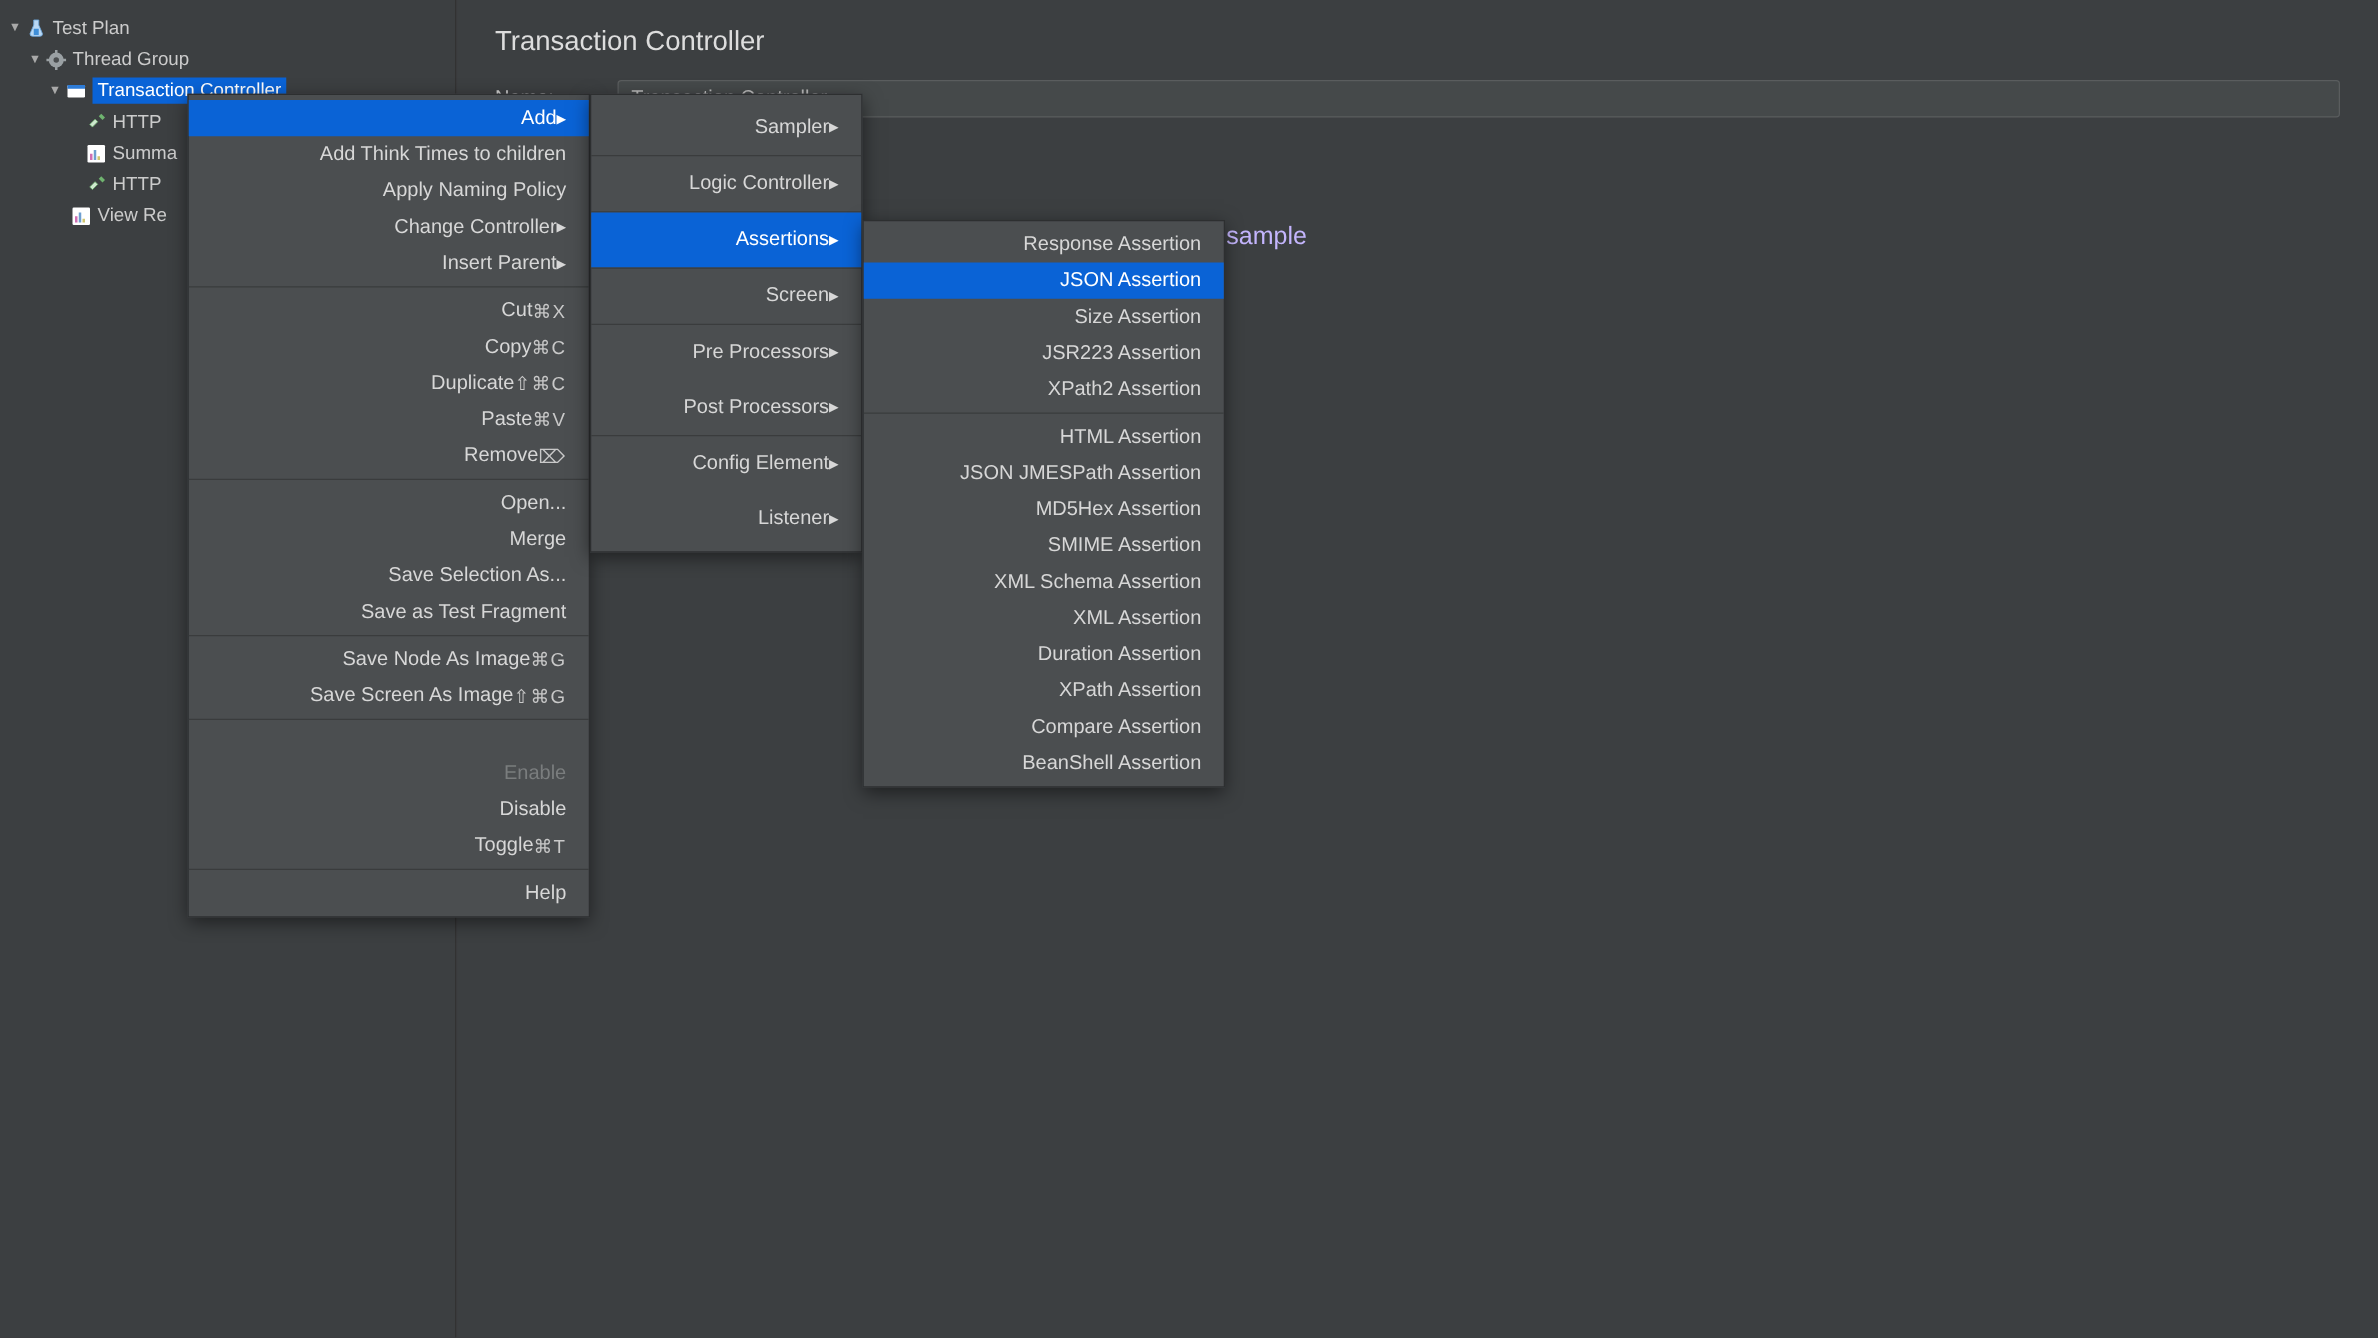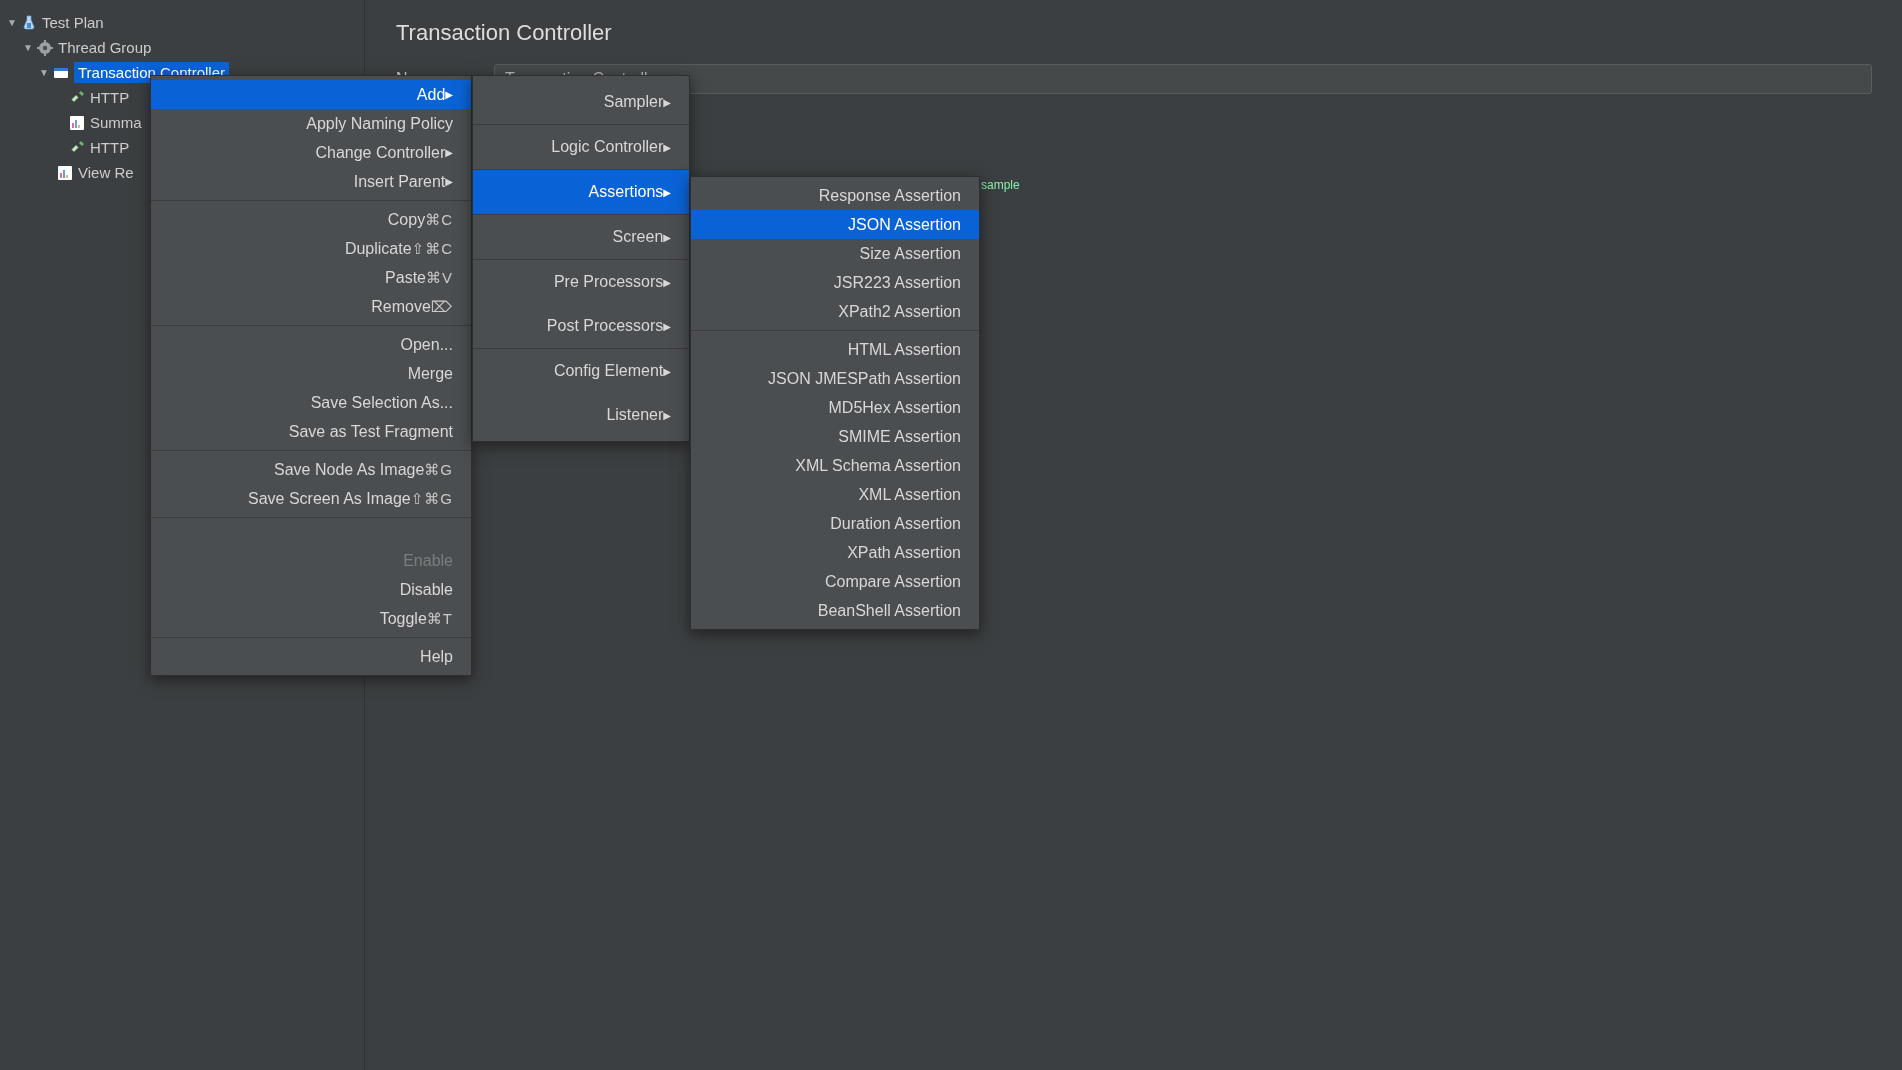--- a/index.html
+++ b/index.html
@@ -64,21 +64,21 @@
 .form-input {
   flex: 1;
   background: #45494a;
   border: 1px solid #5a5d5e;
   color: #bbbbbb;
   height: 30px;
   padding: 0 10px;
   font-size: 16px;
   border-radius: 3px;
 }
-.obscured-text { color: #86efac; font-size: 12px; position: absolute; }
+.obscured-text { color: #c4b5fd; font-size: 20px; position: absolute; }
 
 .context-menu {
   position: absolute;
   background: #4b4e50;
   border: 1px solid #2d2f30;
   box-shadow: 0 4px 14px rgba(0,0,0,0.5);
   padding: 4px 0;
 }
 .menu-item {
   display: flex;
@@ -204,31 +204,38 @@
     </div>
   <span class="obscured-text" style="left:615px; top:178px;">sample</span>
 </div>
 
 <div class="context-menu menu1">
   <div class="menu-item highlight">
       <span>Add</span>
       <span class="arrow">▶</span>
     </div>
   <div class="menu-item">
+      <span>Add Think Times to children</span>
+    </div>
+  <div class="menu-item">
       <span>Apply Naming Policy</span>
     </div>
   <div class="menu-item">
       <span>Change Controller</span>
       <span class="arrow">▶</span>
     </div>
   <div class="menu-item">
       <span>Insert Parent</span>
       <span class="arrow">▶</span>
     </div>
   <div class="menu-sep"></div>
+  <div class="menu-item">
+      <span>Cut</span>
+      <span class="shortcut">⌘X</span>
+    </div>
   <div class="menu-item">
       <span>Copy</span>
       <span class="shortcut">⌘C</span>
     </div>
   <div class="menu-item">
       <span>Duplicate</span>
       <span class="shortcut">⇧⌘C</span>
     </div>
   <div class="menu-item">
       <span>Paste</span>

